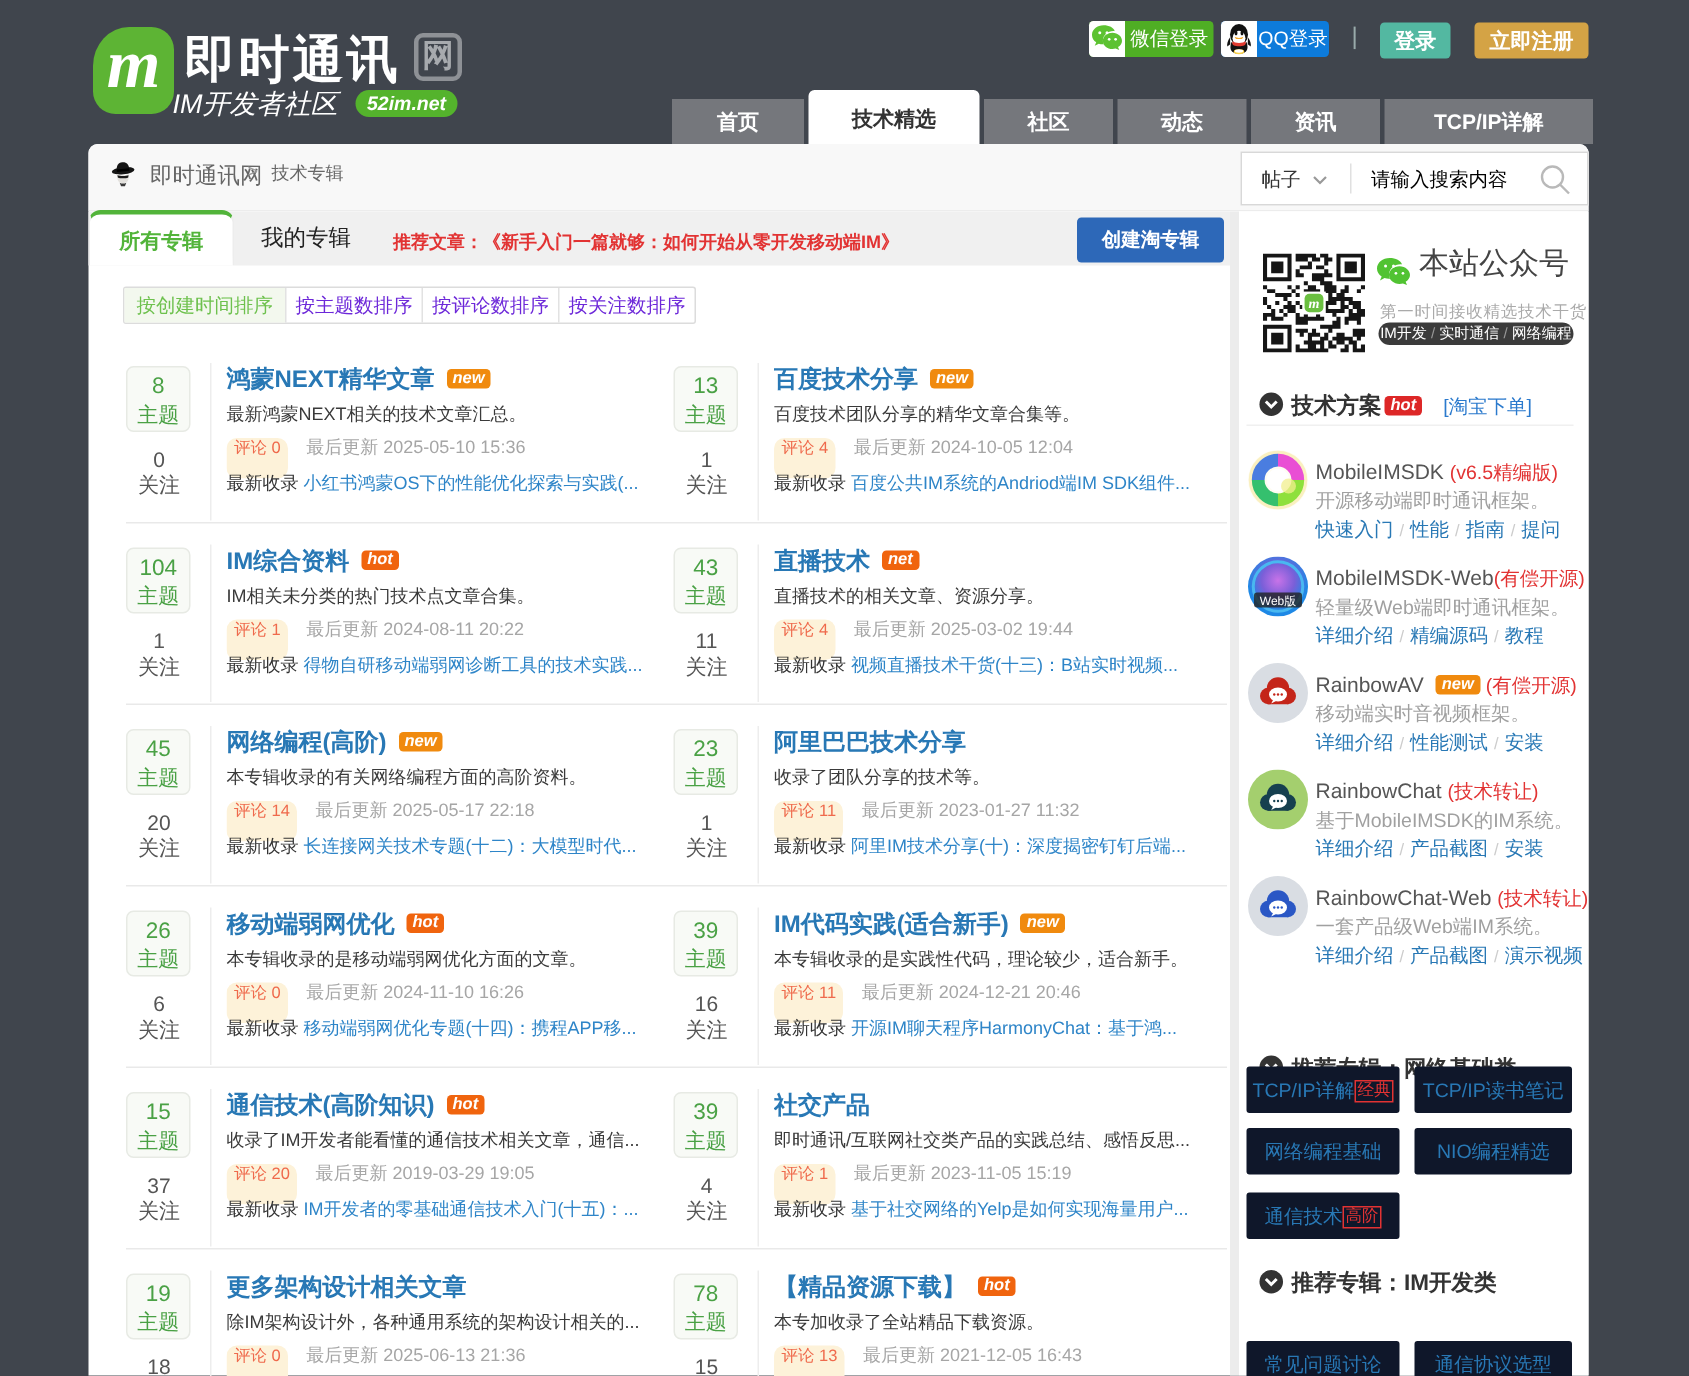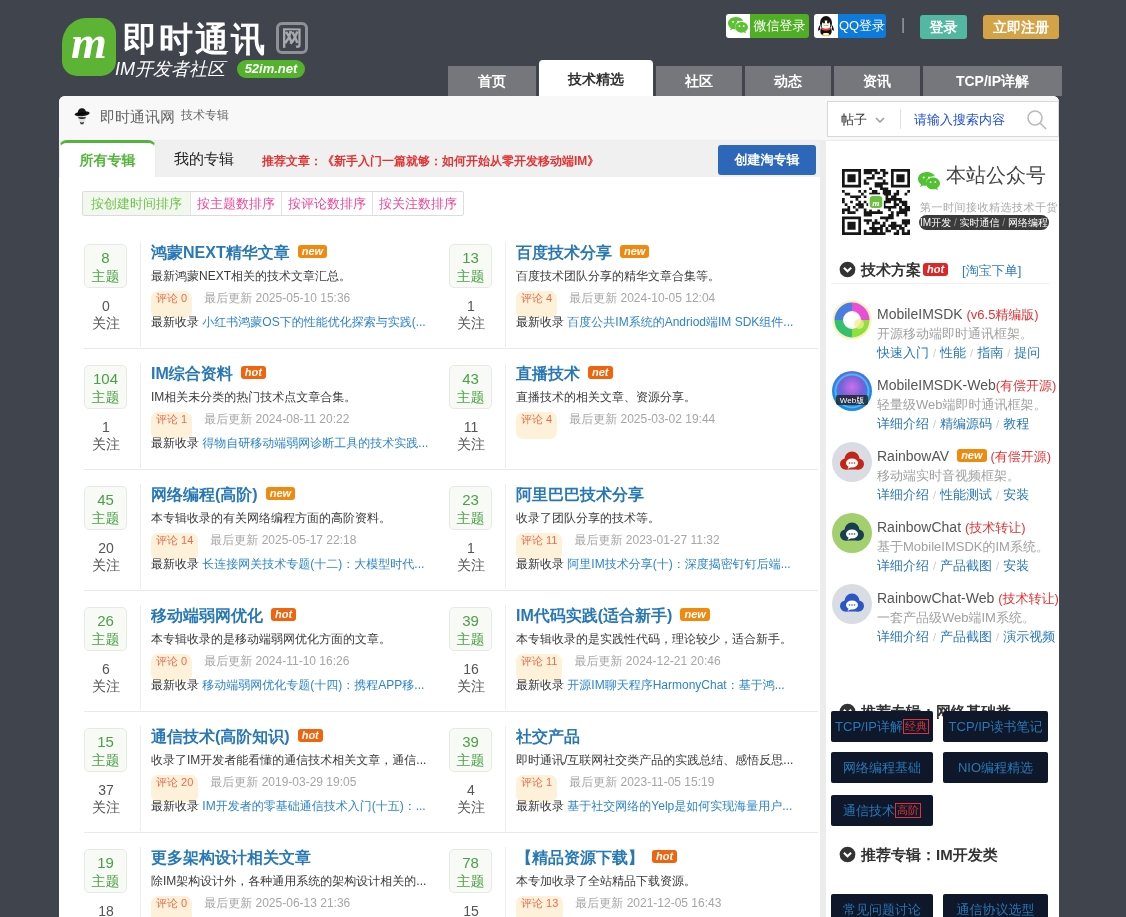--- a/index.html
+++ b/index.html
@@ -27,31 +27,31 @@
 #panel{left:59px;top:96px;width:1000px;height:821px;background:#fff;border-radius:6px 6px 0 0}
 #topstrip{left:0;top:0;width:1000px;height:45px;background:#f8f8f8;border-bottom:1px solid #ececec;border-radius:6px 6px 0 0}
 #bc-ico{left:15px;top:11px}
 #bc-t1{left:41px;top:12px;font-size:15px;color:#666}
 #bc-sep{left:106px;top:11px;font-size:12px;color:#999}
 #bc-t2{left:122px;top:11px;font-size:12px;color:#666}
 #search{left:768px;top:5px;width:232px;height:36px;background:#fff;border:1px solid #d8d8d8}
 #search .cat{position:absolute;left:13px;top:9px;font-size:13px;color:#333}
 
 #search .dv{position:absolute;left:72px;top:7px;width:1px;height:20px;background:#e0e0e0}
-#search .ph{position:absolute;left:86px;top:9px;font-size:13px;color:#1d4ed8}
+#search .ph{position:absolute;left:86px;top:9px;font-size:13px;color:#000000}
 #search svg{position:absolute;right:10px;top:7px}
 
 #tabrow{left:0;top:45px;width:761px;height:36px;background:#f0f0f0}
 #tab-act{left:0;top:44px;width:97px;height:37px;background:#fff;border-top:3px solid #52b43a;border-left:1px solid #ededed;border-right:1px solid #ededed;border-radius:8px 8px 0 0;color:#52b43a;font-weight:bold;font-size:14px;text-align:center;line-height:34px}
 #tab-my{left:115px;top:45px;height:36px;color:#222;font-size:15px;line-height:36px}
 #rectxt{left:203px;top:57px;font-size:12px;font-weight:bold;color:#e23333}
 #createbtn{left:659px;top:49px;width:98px;height:30px;background:#2d68b8;border-radius:3px;color:#fff;font-weight:bold;font-size:13px;text-align:center;line-height:30px}
 
 #filters{left:23px;top:95px;height:25px;border:1px solid #dcdcdc;border-radius:2px;background:#fff}
-.fbtn{float:left;height:23px;line-height:23px;padding:0 6px;font-size:13px;color:#ec4899;border-left:1px solid #e2e2e2}
+.fbtn{float:left;height:23px;line-height:23px;padding:0 6px;font-size:13px;color:#6d28d9;border-left:1px solid #e2e2e2}
 .fbtn:first-child{border-left:none;background:#f3f8ee;color:#6ec14e;padding:0 8px}
 
 .card{position:absolute;width:345px;height:121px}
 .card .inl{position:absolute;left:56px;top:-2px;width:1px;height:105px;background:#ededed}
 .nbox{position:absolute;left:0;top:0;width:43px;height:44px;border:1px solid #e7eae4;background:#f8faf6;border-radius:5px;text-align:center;color:#4aa145}
 .nbox b{display:block;margin-top:4px;font-size:15px;font-weight:normal}
 .nbox i{display:block;font-style:normal;font-size:14px;margin-top:2px}
 .fcnt{position:absolute;left:0;top:54px;width:44px;text-align:center;font-size:14px;color:#555;line-height:17px}
 .cl1{position:absolute;left:67px;top:-1px;width:296px;white-space:nowrap;overflow:hidden;font-size:16px;font-weight:bold;color:#2878b5}
 .cl2{position:absolute;left:67px;top:24px;width:296px;white-space:nowrap;overflow:hidden;font-size:12px;color:#3a3a3a}
@@ -202,20 +202,21 @@
 <div class="card" style="left:390px;top:269px">
         <div class="inl"></div>
 <div class="nbox">
           <b>43</b>
           <i>主题</i>
         </div>
 <div class="fcnt">11<br>关注</div>
 <div class="cl1">直播技术<span class="bdg bhot">net</span></div>
 <div class="cl2">直播技术的相关文章、资源分享。</div>
 <div class="cl3"><span class="cmt">评论 4</span>最后更新 2025-03-02 19:44</div>
+<div class="cl4">最新收录 <a>视频直播技术干货(十三)：B站实时视频...</a></div>
 </div>
 <div class="card" style="left:25px;top:390px">
         <div class="inl"></div>
 <div class="nbox">
           <b>45</b>
           <i>主题</i>
         </div>
 <div class="fcnt">20<br>关注</div>
 <div class="cl1">网络编程(高阶)<span class="bdg bnew">new</span></div>
 <div class="cl2">本专辑收录的有关网络编程方面的高阶资料。</div>

